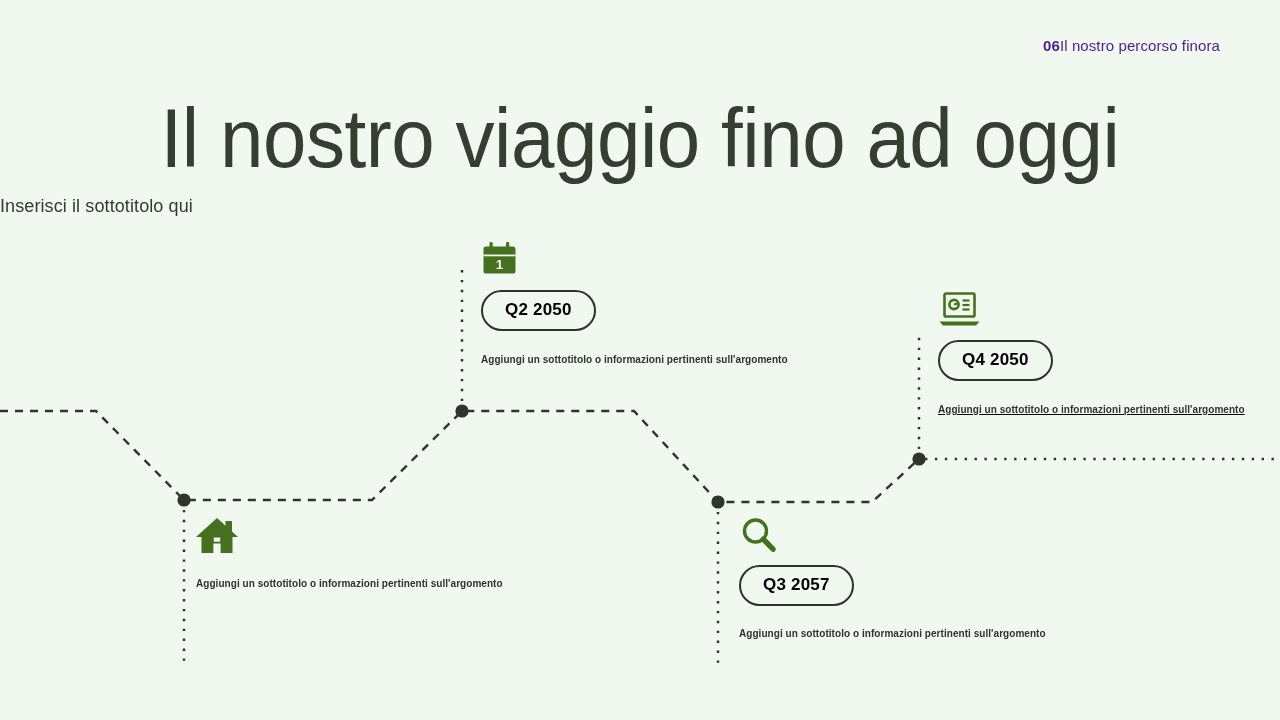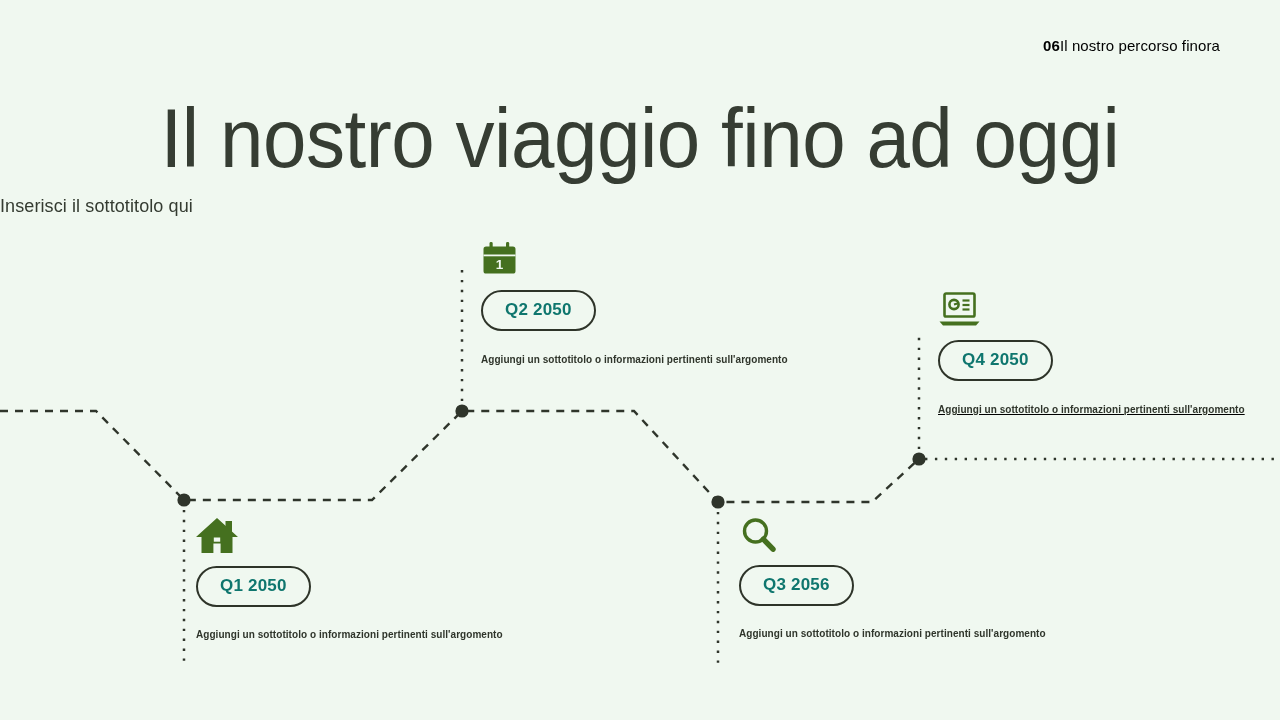--- a/index.html
+++ b/index.html
@@ -19,21 +19,21 @@
     width: 1280px;
     height: 720px;
   }
 
   
   .eyebrow {
     position: absolute;
     top: 37px;
     right: 60px;
     font-size: 15px;
-    color: #000000;
+    color: #4c1d95;
     letter-spacing: 0.1px;
     white-space: nowrap;
   }
   .eyebrow .num {
     font-weight: 700;
   }
 
   .title {
     position: absolute;
     top: 92px;
@@ -79,21 +79,21 @@
     display: block;
     margin-bottom: 10px;
   }
   .pill {
     display: inline-block;
     border: 2.2px solid #2e3429;
     border-radius: 22px;
     padding: 8px 22px 9px 22px;
     font-size: 17px;
     font-weight: 700;
-    color: #0f766e;
+    color: #000000;
     letter-spacing: 0.2px;
     background: transparent;
     white-space: nowrap;
   }
   .ms-desc {
     margin-top: 22px;
     font-size: 10px;
     font-weight: 600;
     color: #2f352b;
     letter-spacing: 0.05px;
@@ -136,42 +136,41 @@
     <circle cx="718" cy="502" r="6.6" fill="#2f352b"></circle>
     <circle cx="919" cy="459" r="6.6" fill="#2f352b"></circle>
   </svg>
 
   <div class="milestone" id="ms-q1">
     <svg class="ms-icon" width="44" height="40" viewBox="0 0 44 40" xmlns="http://www.w3.org/2000/svg">
       <rect x="29.5" y="5" width="6.5" height="12" fill="#45701f"></rect>
       <path d="M21 2 L42 21 L36.5 21 L36.5 37 L24.6 37 L24.6 27.5 L17.4 27.5 L17.4 37 L5.5 37 L5.5 21 L0 21 Z" fill="#45701f"></path>
       <rect x="17.8" y="21.5" width="6.4" height="4.2" fill="#f0f8f0"></rect>
     </svg>
-    <div class="pill">Q1 2050</div>
     <div class="ms-desc">Aggiungi un sottotitolo o informazioni pertinenti sull'argomento</div>
   </div>
 
   <div class="milestone" id="ms-q2">
     <svg class="ms-icon" width="38" height="40" viewBox="0 0 38 40" xmlns="http://www.w3.org/2000/svg">
       <rect x="8.5" y="2" width="3.2" height="8" rx="1.4" fill="#45701f"></rect>
       <rect x="25" y="2" width="3.2" height="8" rx="1.4" fill="#45701f"></rect>
       <rect x="2.5" y="6.5" width="32" height="27" rx="2.6" fill="#45701f"></rect>
       <rect x="2.5" y="14.5" width="32" height="1.8" fill="#f0f8f0"></rect>
       <text x="18.5" y="29" text-anchor="middle" font-family="Liberation Sans, sans-serif" font-size="13.5" font-weight="700" fill="#f0f8f0">1</text>
     </svg>
     <div class="pill">Q2 2050</div>
     <div class="ms-desc">Aggiungi un sottotitolo o informazioni pertinenti sull'argomento</div>
   </div>
 
   <div class="milestone" id="ms-q3">
     <svg class="ms-icon" width="40" height="40" viewBox="0 0 40 40" xmlns="http://www.w3.org/2000/svg">
       <circle cx="16.5" cy="16" r="11" fill="none" stroke="#45701f" stroke-width="3.4"></circle>
       <line x1="24.3" y1="24.2" x2="34" y2="34.2" stroke="#45701f" stroke-width="5.4" stroke-linecap="round"></line>
     </svg>
-    <div class="pill">Q3 2056</div>
+    <div class="pill">Q3 2057</div>
     <div class="ms-desc">Aggiungi un sottotitolo o informazioni pertinenti sull'argomento</div>
   </div>
 
   <div class="milestone" id="ms-q4">
     <svg class="ms-icon" width="46" height="40" viewBox="0 0 46 40" xmlns="http://www.w3.org/2000/svg">
       <rect x="6.5" y="3.5" width="30" height="23" rx="1.6" fill="none" stroke="#45701f" stroke-width="2.6"></rect>
       <circle cx="16" cy="14.5" r="4.6" fill="none" stroke="#45701f" stroke-width="2.6"></circle>
       <line x1="16" y1="14.5" x2="20.4" y2="13.2" stroke="#45701f" stroke-width="2.2"></line>
       <line x1="24.5" y1="10.5" x2="31.5" y2="10.5" stroke="#45701f" stroke-width="2.2"></line>
       <line x1="24.5" y1="15" x2="31.5" y2="15" stroke="#45701f" stroke-width="2.2"></line>

